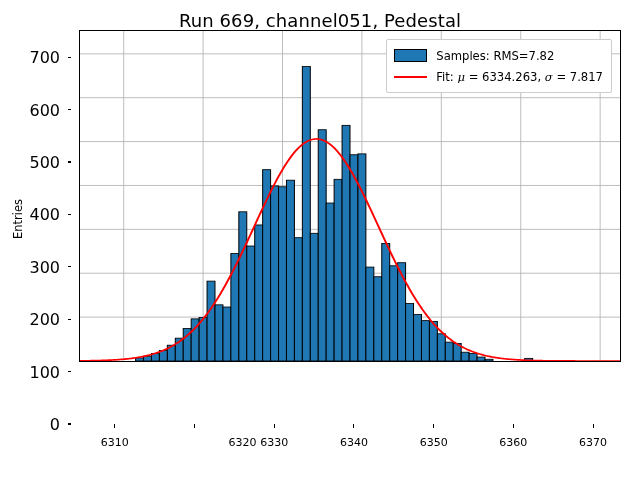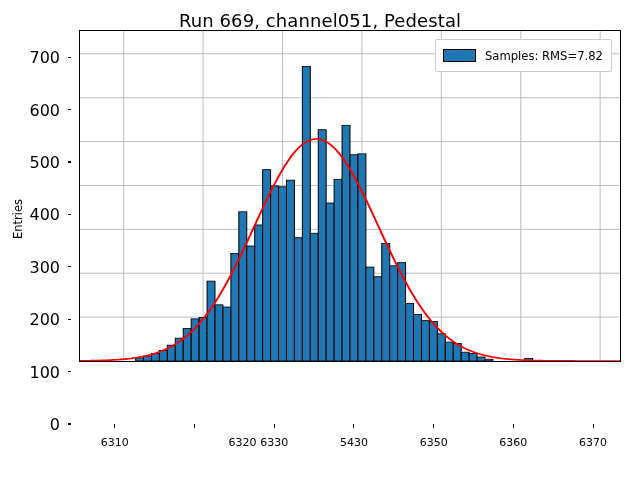--- a/index.html
+++ b/index.html
@@ -245,20 +245,24 @@
       </svg>
     <svg id="fit-layer" viewBox="0 0 542 394" preserveAspectRatio="none">
         <path d="M0.00,393.81 L1.08,393.80 L2.17,393.78 L3.25,393.77 L4.34,393.75 L5.42,393.74 L6.50,393.72 L7.59,393.70 L8.67,393.68 L9.76,393.66 L10.84,393.64 L11.92,393.62 L13.01,393.59 L14.09,393.57 L15.18,393.54 L16.26,393.51 L17.34,393.48 L18.43,393.44 L19.51,393.41 L20.60,393.37 L21.68,393.33 L22.76,393.29 L23.85,393.25 L24.93,393.20 L26.02,393.15 L27.10,393.10 L28.18,393.05 L29.27,392.99 L30.35,392.93 L31.44,392.87 L32.52,392.80 L33.60,392.73 L34.69,392.65 L35.77,392.58 L36.86,392.49 L37.94,392.41 L39.02,392.32 L40.11,392.22 L41.19,392.12 L42.28,392.02 L43.36,391.91 L44.44,391.79 L45.53,391.67 L46.61,391.54 L47.70,391.41 L48.78,391.26 L49.86,391.12 L50.95,390.96 L52.03,390.80 L53.12,390.63 L54.20,390.46 L55.28,390.27 L56.37,390.08 L57.45,389.87 L58.54,389.66 L59.62,389.44 L60.70,389.21 L61.79,388.97 L62.87,388.72 L63.96,388.45 L65.04,388.18 L66.12,387.89 L67.21,387.60 L68.29,387.29 L69.38,386.96 L70.46,386.63 L71.54,386.27 L72.63,385.91 L73.71,385.53 L74.80,385.14 L75.88,384.73 L76.96,384.30 L78.05,383.86 L79.13,383.40 L80.22,382.92 L81.30,382.43 L82.38,381.91 L83.47,381.38 L84.55,380.83 L85.64,380.26 L86.72,379.67 L87.80,379.05 L88.89,378.42 L89.97,377.76 L91.06,377.09 L92.14,376.38 L93.22,375.66 L94.31,374.91 L95.39,374.13 L96.48,373.33 L97.56,372.51 L98.64,371.66 L99.73,370.78 L100.81,369.87 L101.90,368.94 L102.98,367.98 L104.06,366.99 L105.15,365.97 L106.23,364.92 L107.32,363.84 L108.40,362.73 L109.48,361.59 L110.57,360.42 L111.65,359.22 L112.74,357.98 L113.82,356.71 L114.90,355.41 L115.99,354.08 L117.07,352.71 L118.16,351.31 L119.24,349.87 L120.32,348.40 L121.41,346.89 L122.49,345.35 L123.58,343.78 L124.66,342.17 L125.74,340.52 L126.83,338.84 L127.91,337.12 L129.00,335.36 L130.08,333.57 L131.16,331.75 L132.25,329.89 L133.33,327.99 L134.42,326.05 L135.50,324.09 L136.58,322.08 L137.67,320.04 L138.75,317.97 L139.84,315.86 L140.92,313.72 L142.00,311.55 L143.09,309.34 L144.17,307.09 L145.26,304.82 L146.34,302.51 L147.42,300.18 L148.51,297.81 L149.59,295.41 L150.68,292.98 L151.76,290.53 L152.84,288.05 L153.93,285.54 L155.01,283.00 L156.10,280.44 L157.18,277.85 L158.26,275.25 L159.35,272.62 L160.43,269.97 L161.52,267.30 L162.60,264.61 L163.68,261.91 L164.77,259.19 L165.85,256.45 L166.94,253.70 L168.02,250.94 L169.10,248.18 L170.19,245.40 L171.27,242.61 L172.36,239.82 L173.44,237.03 L174.52,234.23 L175.61,231.43 L176.69,228.64 L177.78,225.84 L178.86,223.05 L179.94,220.27 L181.03,217.50 L182.11,214.73 L183.20,211.98 L184.28,209.24 L185.36,206.52 L186.45,203.81 L187.53,201.12 L188.62,198.46 L189.70,195.82 L190.78,193.20 L191.87,190.61 L192.95,188.05 L194.04,185.52 L195.12,183.02 L196.20,180.55 L197.29,178.13 L198.37,175.74 L199.46,173.39 L200.54,171.09 L201.62,168.83 L202.71,166.61 L203.79,164.44 L204.88,162.32 L205.96,160.26 L207.04,158.24 L208.13,156.28 L209.21,154.38 L210.30,152.53 L211.38,150.75 L212.46,149.02 L213.55,147.36 L214.63,145.76 L215.72,144.23 L216.80,142.76 L217.88,141.36 L218.97,140.03 L220.05,138.77 L221.14,137.59 L222.22,136.47 L223.30,135.43 L224.39,134.46 L225.47,133.57 L226.56,132.75 L227.64,132.01 L228.72,131.35 L229.81,130.76 L230.89,130.26 L231.98,129.83 L233.06,129.48 L234.14,129.21 L235.23,129.02 L236.31,128.92 L237.40,128.89 L238.48,128.94 L239.56,129.07 L240.65,129.29 L241.73,129.58 L242.82,129.95 L243.90,130.40 L244.98,130.93 L246.07,131.54 L247.15,132.23 L248.24,132.99 L249.32,133.83 L250.40,134.75 L251.49,135.74 L252.57,136.81 L253.66,137.94 L254.74,139.15 L255.82,140.44 L256.91,141.79 L257.99,143.21 L259.08,144.70 L260.16,146.25 L261.24,147.87 L262.33,149.55 L263.41,151.29 L264.50,153.10 L265.58,154.96 L266.66,156.88 L267.75,158.86 L268.83,160.89 L269.92,162.97 L271.00,165.11 L272.08,167.29 L273.17,169.52 L274.25,171.79 L275.34,174.11 L276.42,176.47 L277.50,178.87 L278.59,181.31 L279.67,183.79 L280.76,186.29 L281.84,188.83 L282.92,191.40 L284.01,194.00 L285.09,196.63 L286.18,199.28 L287.26,201.95 L288.34,204.64 L289.43,207.36 L290.51,210.08 L291.60,212.83 L292.68,215.58 L293.76,218.35 L294.85,221.13 L295.93,223.91 L297.02,226.70 L298.10,229.50 L299.18,232.30 L300.27,235.09 L301.35,237.89 L302.44,240.68 L303.52,243.47 L304.60,246.26 L305.69,249.03 L306.77,251.80 L307.86,254.55 L308.94,257.30 L310.02,260.03 L311.11,262.74 L312.19,265.44 L313.28,268.13 L314.36,270.79 L315.44,273.43 L316.53,276.05 L317.61,278.66 L318.70,281.23 L319.78,283.79 L320.86,286.31 L321.95,288.82 L323.03,291.29 L324.12,293.74 L325.20,296.15 L326.28,298.54 L327.37,300.90 L328.45,303.23 L329.54,305.53 L330.62,307.79 L331.70,310.02 L332.79,312.22 L333.87,314.39 L334.96,316.52 L336.04,318.62 L337.12,320.68 L338.21,322.71 L339.29,324.70 L340.38,326.66 L341.46,328.58 L342.54,330.46 L343.63,332.31 L344.71,334.13 L345.80,335.91 L346.88,337.65 L347.96,339.36 L349.05,341.03 L350.13,342.67 L351.22,344.27 L352.30,345.83 L353.38,347.36 L354.47,348.86 L355.55,350.32 L356.64,351.74 L357.72,353.14 L358.80,354.49 L359.89,355.82 L360.97,357.11 L362.06,358.37 L363.14,359.59 L364.22,360.79 L365.31,361.95 L366.39,363.08 L367.48,364.18 L368.56,365.25 L369.64,366.29 L370.73,367.30 L371.81,368.28 L372.90,369.23 L373.98,370.16 L375.06,371.05 L376.15,371.92 L377.23,372.77 L378.32,373.58 L379.40,374.38 L380.48,375.14 L381.57,375.88 L382.65,376.60 L383.74,377.30 L384.82,377.97 L385.90,378.62 L386.99,379.25 L388.07,379.85 L389.16,380.44 L390.24,381.00 L391.32,381.55 L392.41,382.08 L393.49,382.58 L394.58,383.07 L395.66,383.54 L396.74,384.00 L397.83,384.43 L398.91,384.86 L400.00,385.26 L401.08,385.65 L402.16,386.02 L403.25,386.38 L404.33,386.73 L405.42,387.06 L406.50,387.38 L407.58,387.69 L408.67,387.98 L409.75,388.27 L410.84,388.54 L411.92,388.80 L413.00,389.04 L414.09,389.28 L415.17,389.51 L416.26,389.73 L417.34,389.94 L418.42,390.14 L419.51,390.33 L420.59,390.51 L421.68,390.69 L422.76,390.85 L423.84,391.01 L424.93,391.16 L426.01,391.31 L427.10,391.45 L428.18,391.58 L429.26,391.71 L430.35,391.83 L431.43,391.94 L432.52,392.05 L433.60,392.15 L434.68,392.25 L435.77,392.35 L436.85,392.44 L437.94,392.52 L439.02,392.60 L440.10,392.68 L441.19,392.75 L442.27,392.82 L443.36,392.89 L444.44,392.95 L445.52,393.01 L446.61,393.06 L447.69,393.12 L448.78,393.17 L449.86,393.22 L450.94,393.26 L452.03,393.30 L453.11,393.34 L454.20,393.38 L455.28,393.42 L456.36,393.45 L457.45,393.49 L458.53,393.52 L459.62,393.55 L460.70,393.57 L461.78,393.60 L462.87,393.62 L463.95,393.65 L465.04,393.67 L466.12,393.69 L467.20,393.71 L468.29,393.73 L469.37,393.74 L470.46,393.76 L471.54,393.77 L472.62,393.79 L473.71,393.80 L474.79,393.82 L475.88,393.83 L476.96,393.84 L478.04,393.85 L479.13,393.86 L480.21,393.87 L481.30,393.88 L482.38,393.88 L483.46,393.89 L484.55,393.90 L485.63,393.91 L486.72,393.91 L487.80,393.92 L488.88,393.92 L489.97,393.93 L491.05,393.93 L492.14,393.94 L493.22,393.94 L494.30,393.95 L495.39,393.95 L496.47,393.95 L497.56,393.96 L498.64,393.96 L499.72,393.96 L500.81,393.97 L501.89,393.97 L502.98,393.97 L504.06,393.97 L505.14,393.97 L506.23,393.98 L507.31,393.98 L508.40,393.98 L509.48,393.98 L510.56,393.98 L511.65,393.98 L512.73,393.98 L513.82,393.99 L514.90,393.99 L515.98,393.99 L517.07,393.99 L518.15,393.99 L519.24,393.99 L520.32,393.99 L521.40,393.99 L522.49,393.99 L523.57,393.99 L524.66,393.99 L525.74,393.99 L526.82,393.99 L527.91,394.00 L528.99,394.00 L530.08,394.00 L531.16,394.00 L532.24,394.00 L533.33,394.00 L534.41,394.00 L535.50,394.00 L536.58,394.00 L537.66,394.00 L538.75,394.00 L539.83,394.00 L540.92,394.00 L542.00,394.00 " fill="none" stroke="#ff0000" stroke-width="2" stroke-linejoin="round"></path>
       </svg>
 
     <div id="legend">
       <div class="legend-row">
         <span class="legend-swatch-patch"></span>
         <span class="legend-label">Samples: RMS=7.82</span>
       </div>
+      <div class="legend-row">
+        <span class="legend-swatch-line"></span>
+        <span class="legend-label"><span id="fit-legend-text">Fit: <span class="mathvar">μ</span> = 6334.263, <span class="mathvar">σ</span> = 7.817</span></span>
+      </div>
     </div>
   </div>
 
   <div id="ticks-outer">
       <div class="tick-mark-y" style="top: 393.45px;"></div>
       <div class="tick-mark-y" style="top: 341.056px;"></div>
       <div class="tick-mark-y" style="top: 288.663px;"></div>
       <div class="tick-mark-y" style="top: 236.269px;"></div>
       <div class="tick-mark-y" style="top: 183.876px;"></div>
       <div class="tick-mark-y" style="top: 131.482px;"></div>
@@ -279,21 +283,21 @@
       <div class="ylabel-text" style="top: 236.819px;">300</div>
       <div class="ylabel-text" style="top: 184.426px;">400</div>
       <div class="ylabel-text" style="top: 132.032px;">500</div>
       <div class="ylabel-text" style="top: 79.6383px;">600</div>
       <div class="ylabel-text" style="top: 27.2447px;">700</div>
     </div>
   <div id="xtick-labels">
       <div class="xlabel-text" style="left: 43.8382px;">6310</div>
       <div class="xlabel-text" style="left: 123.544px; margin-left: 48px;">6320</div>
       <div class="xlabel-text" style="left: 203.25px;">6330</div>
-      <div class="xlabel-text" style="left: 282.956px;">5430</div>
+      <div class="xlabel-text" style="left: 282.956px;">6340</div>
       <div class="xlabel-text" style="left: 362.662px;">6350</div>
       <div class="xlabel-text" style="left: 442.368px;">6360</div>
       <div class="xlabel-text" style="left: 522.074px;">6370</div>
     </div>
 
   <div id="y-axis-title">Entries</div>
 
 </div>
 
 </body></html>

